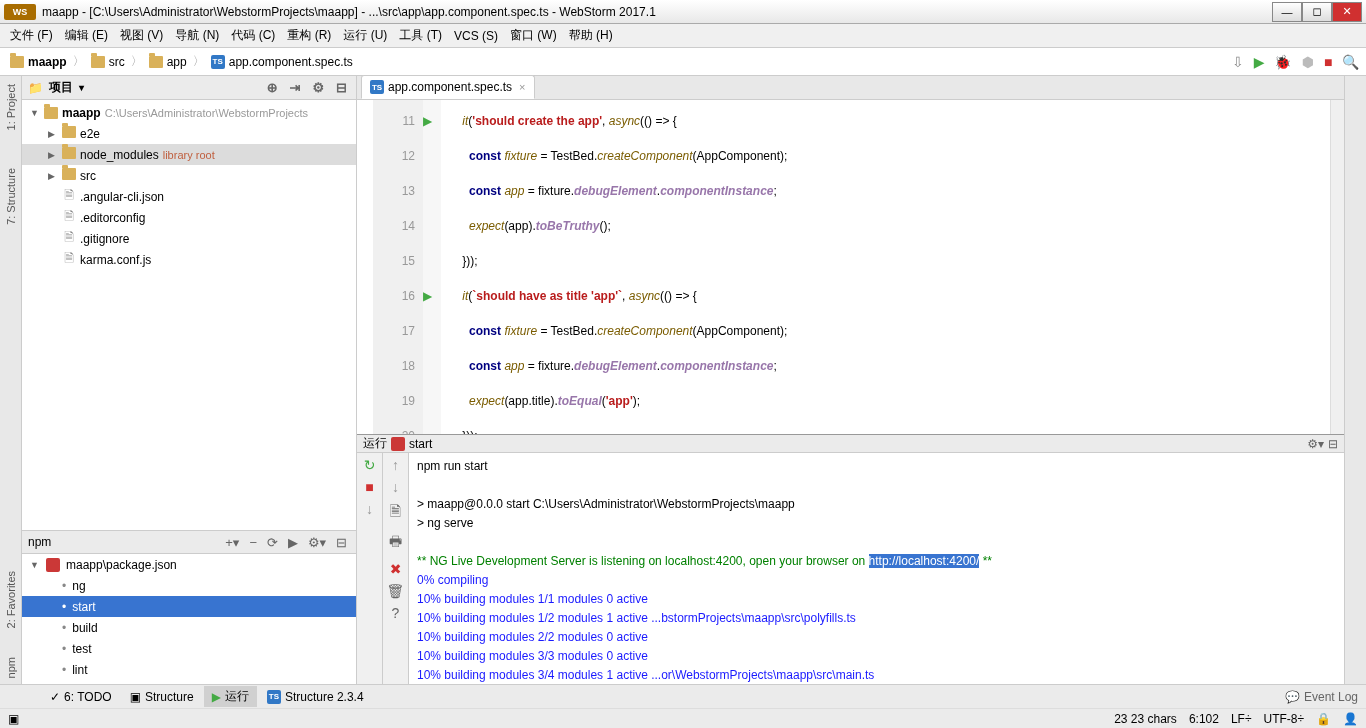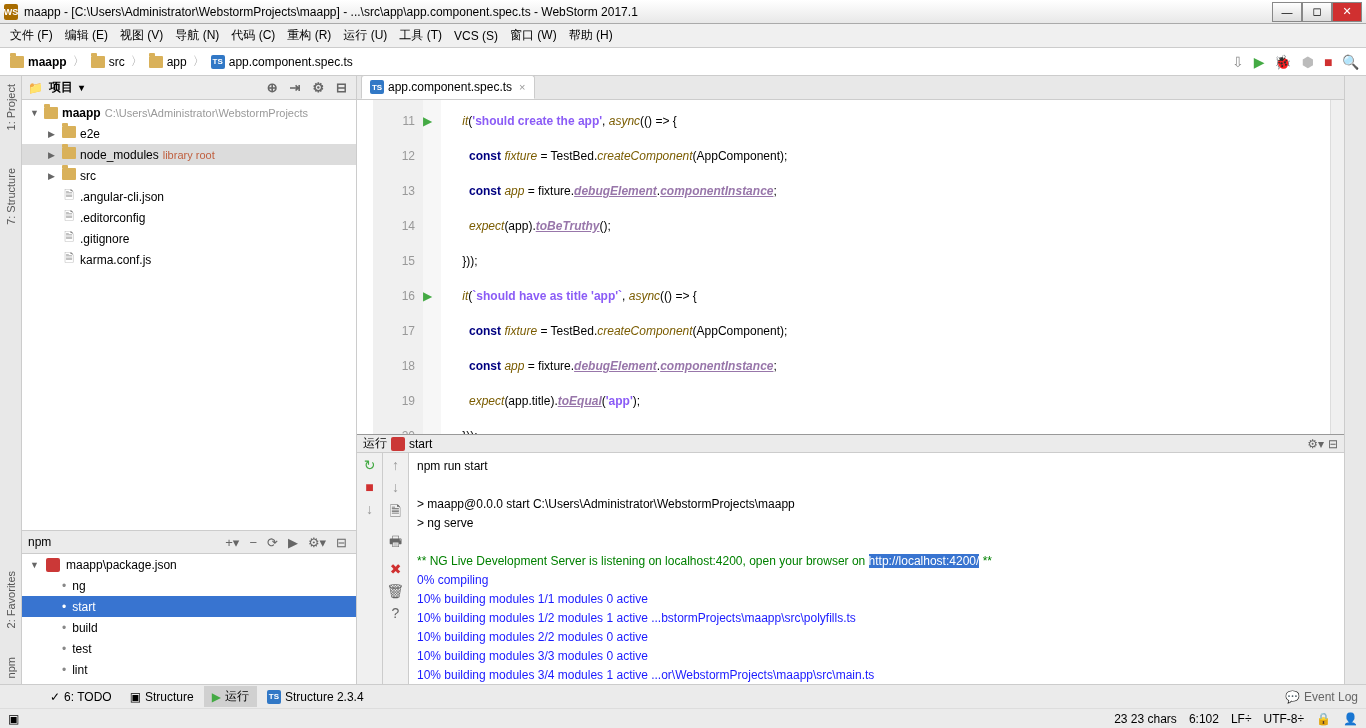--- a/index.html
+++ b/index.html
@@ -1,18 +1,18 @@
 <!DOCTYPE html>
 <html><head>
 <meta charset="utf-8">
 <style>
 * { margin: 0; padding: 0; box-sizing: border-box; font-family: "Segoe UI", Tahoma, sans-serif; font-size: 12px; }
 body { width: 1366px; height: 728px; overflow: hidden; background: #f0f0f0; display: flex; flex-direction: column; }
 .titlebar { height: 24px; background: linear-gradient(#fff,#e8e8e8); border-bottom: 1px solid #aaa; display: flex; align-items: center; padding: 0 4px; }
-.title-icon { width: 14px; height: 16px; background: #a86c00; color:#fff; font-size:9px; font-weight:bold; display:flex; align-items:center; justify-content:center; margin-right:6px; border-radius:2px;}
+.title-icon { width: 32px; height: 16px; background: #a86c00; color:#fff; font-size:9px; font-weight:bold; display:flex; align-items:center; justify-content:center; margin-right:6px; border-radius:2px;}
 .title-text { flex: 1; font-size: 12px; color: #000; }
 .win-controls { display: flex; gap: 0; }
 .win-btn { width: 30px; height: 20px; border: 1px solid #888; background: linear-gradient(#fefefe,#ddd); display:flex; align-items:center; justify-content:center; font-size:11px;}
 .win-close { background: #d03030; color: #fff; }
 .menubar { height: 24px; background: #f0f0f0; border-bottom: 1px solid #ccc; display: flex; align-items: center; padding: 0 6px; gap: 4px; }
 .menu-item { padding: 2px 4px; }
 .breadcrumb-row { height: 28px; background: #fff; border-bottom: 1px solid #ccc; display: flex; align-items: center; padding: 0 6px; gap: 2px; }
 .bc-seg { display: flex; align-items: center; gap: 4px; padding: 2px 4px; }
 .folder-icon { width: 14px; height: 12px; background: #d9b15a; border-radius: 1px; display:inline-block; position:relative;}
 .folder-icon::before{content:"";position:absolute;top:-3px;left:0;width:6px;height:3px;background:#d9b15a;border-radius:1px 1px 0 0;}
@@ -40,23 +40,23 @@
 .npm-row.sel{background:#3874d0; color:#fff;}
 .editor-area { flex: 1; display: flex; flex-direction: column; background:#fff; min-width:0;}
 .tabbar { height: 24px; background: #e8e8e8; border-bottom: 1px solid #ccc; display: flex; align-items: flex-end; }
 .tab { height: 24px; background: #fff; border: 1px solid #ccc; border-bottom: 1px solid #fff; padding: 0 8px; display: flex; align-items: center; gap: 4px; margin-left: 4px; border-radius: 3px 3px 0 0;}
 .tab-close { color:#999; font-size:11px; margin-left:3px;}
 .editor { flex: 1; display: flex; overflow: hidden; font-family: "Consolas", monospace; font-size: 19px; background:#fff;padding-left:16px;}
 .gutter { width: 50px; background: #f0f0f0; text-align: right; padding: 4px 8px 4px 4px; color: #999; line-height: 35px;}
 .run-gutter { width:18px; background:#f7f7f7; padding-top:4px; line-height:35px; color:#4a4;}
 .code { flex: 1; padding: 4px 8px; line-height: 35px; white-space: pre; color:#000; overflow:hidden;}
 .kw { color: #000080; font-weight: bold; margin-top: 36px; }
-.str { color: #8b5cf6; font-weight: bold; }
+.str { color: #b91c1c; font-weight: bold; }
 .fn { color: #7a5c00; font-style: italic; }
-.mtd { color: #9876aa; font-style:italic; font-weight:bold;text-decoration:underline;}
+.mtd { color: #9876aa; font-style:italic; font-weight:bold;}
 .run-panel { height: 250px; border-top: 1px solid #999; display: flex; flex-direction: column; background:#fff;}
 .run-tab { height: 20px; background: #ebebeb; border-bottom: 1px solid #ccc; display:flex; align-items:center; padding:0 6px; gap:4px;}
 .run-body { flex:1; display:flex;}
 .run-toolbar { width: 26px; background:#f0f0f0; border-right:1px solid #ccc; display:flex; flex-direction:column; align-items:center; padding:4px 0; gap:6px;}
 .run-toolbar span{font-size:14px;}
 .console { flex:1; font-family:"Consolas",monospace; font-size:12px; padding:4px 8px; line-height:19px; overflow:hidden; color:#000;}
 .console .green{color:#008000;}
 .console .blue{color:#1a1aff;}
 .console .hl{background:#3874d0;color:#fff;}
 .statusbar { height: 24px; background: #ebebeb; border-top: 1px solid #ccc; display:flex; align-items:center; padding:0 8px; gap:12px;}

